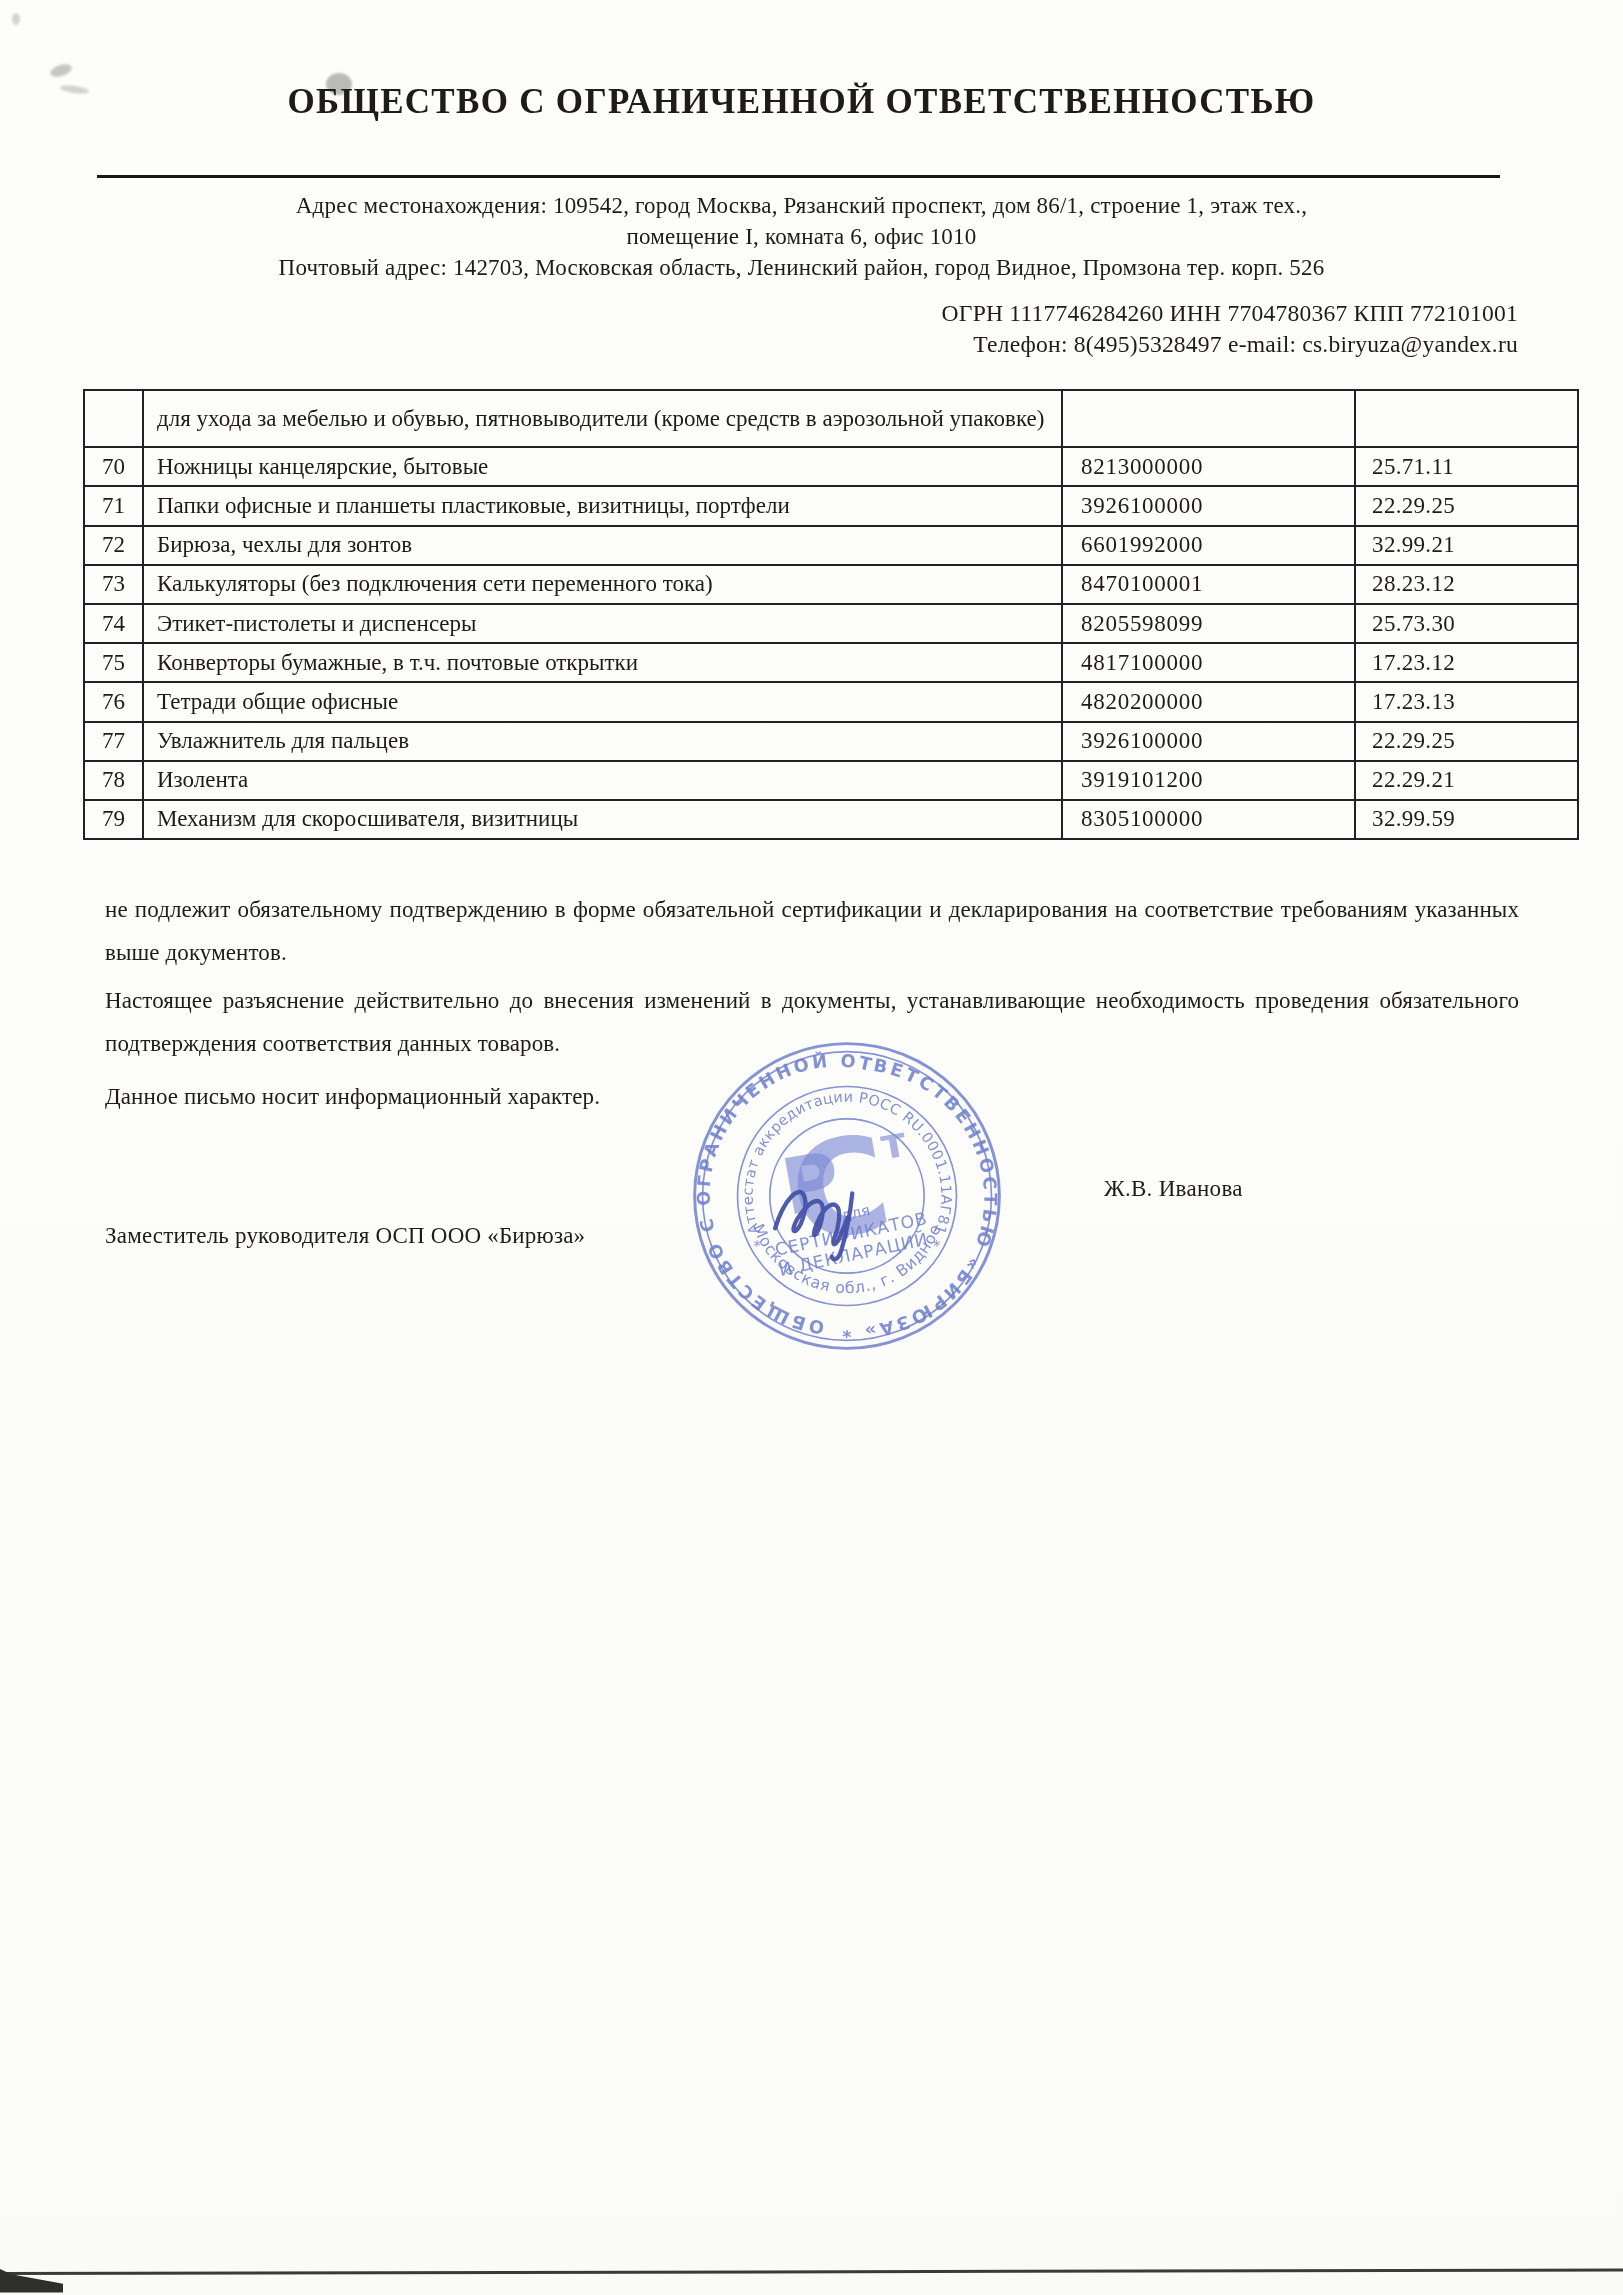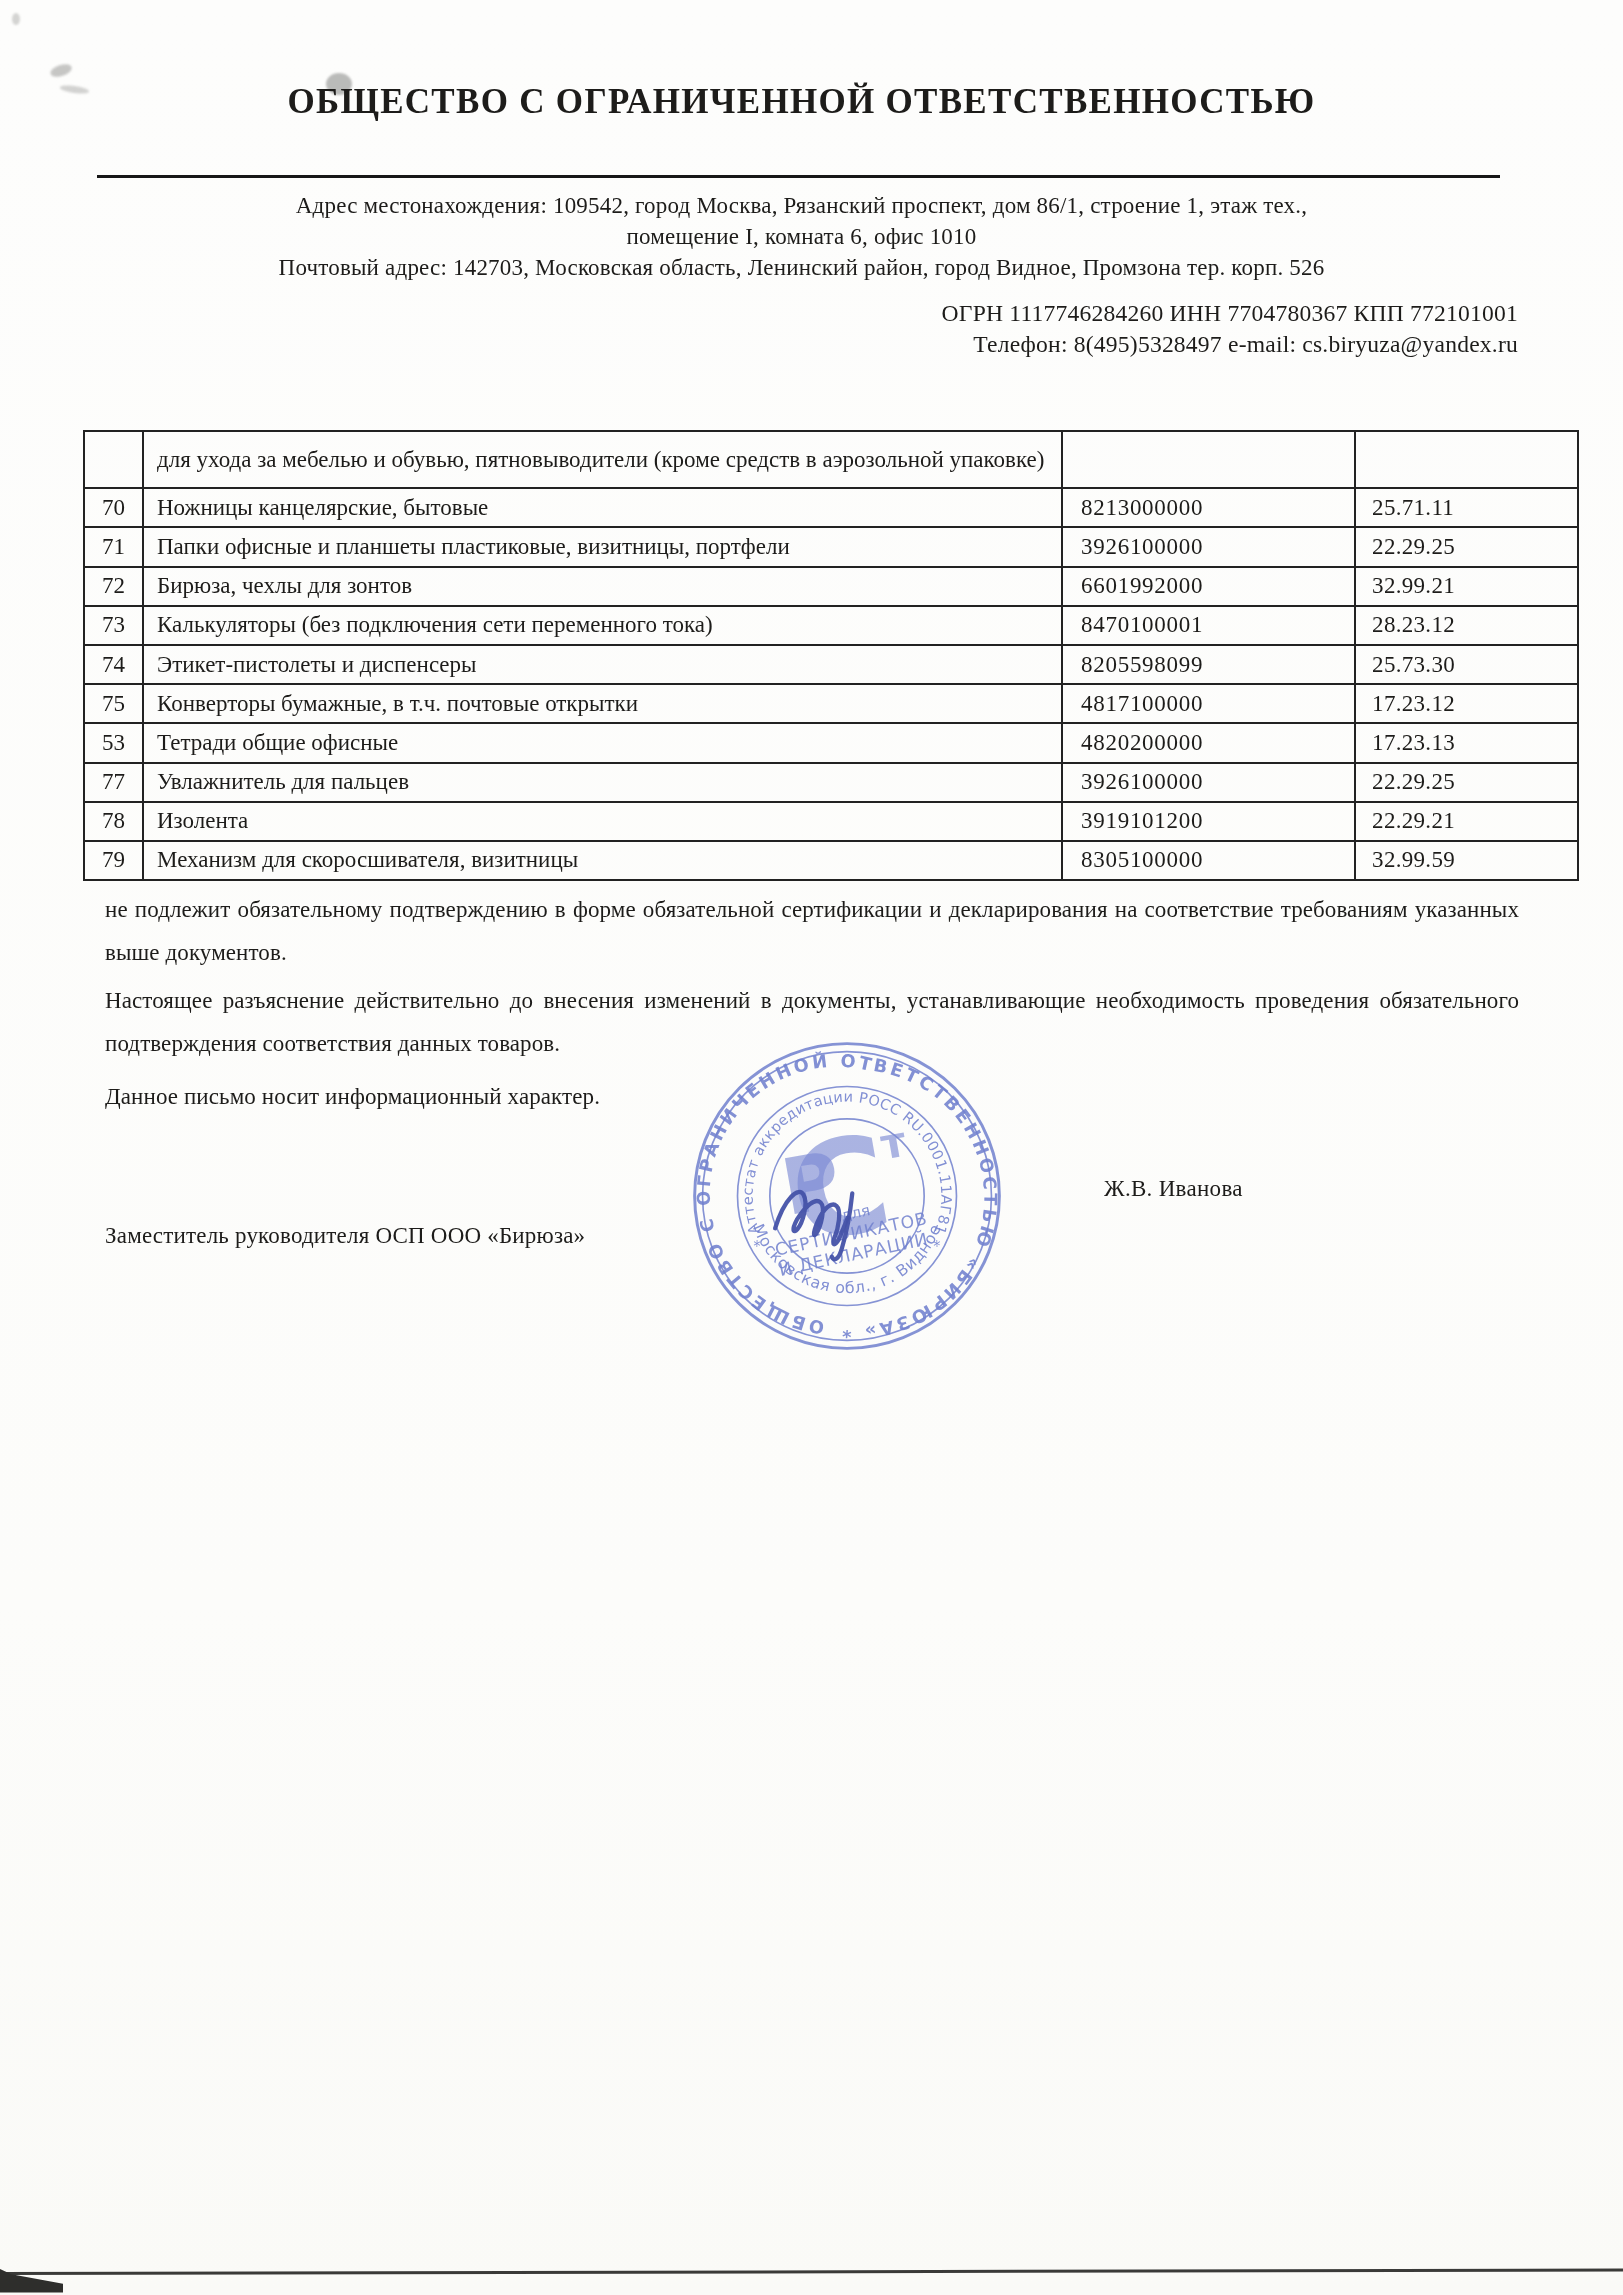--- a/index.html
+++ b/index.html
@@ -15,21 +15,21 @@
   .title2{position:absolute; top:130px; left:85px; width:1433px; text-align:center;
     font-size:37px; font-weight:bold; font-style:italic; letter-spacing:1.3px;}
   .rule{position:absolute; top:175px; left:97px; width:1403px; height:3.3px; background:#171717;}
   .addr{position:absolute; top:190px; left:85px; width:1433px; text-align:center;
     font-size:23px; line-height:31px; letter-spacing:0.2px;}
   .reg{position:absolute; top:298px; left:85px; width:1433px; text-align:right;
     font-size:23.6px; line-height:31px; letter-spacing:0.2px;}
 
   
   table.goods{position:absolute; top:389px; left:83px; border-collapse:collapse;
-    font-size:23px; table-layout:fixed;margin-top:41px;}
+    font-size:23px; table-layout:fixed;}
   table.goods td{border:2px solid #222; vertical-align:middle; overflow:hidden;}
   td.c-num{width:55px; text-align:center;}
   td.c-name{width:892px; padding:2.6px 11.8px 2.6px 13px;}
   td.c-code{width:272px; padding-left:18.3px; letter-spacing:0.7px;}
   td.c-okpd{width:204px; padding-left:16px; letter-spacing:0.3px;}
   tr.cont td{height:50px;}
   tr.cont td.c-name{line-height:30px;}
   tr.item td{height:32px; white-space:nowrap;}
 
   
@@ -115,21 +115,21 @@
         <td class="c-code">8205598099</td>
         <td class="c-okpd">25.73.30</td>
       </tr>
       <tr class="item">
         <td class="c-num">75</td>
         <td class="c-name">Конверторы бумажные, в т.ч. почтовые открытки</td>
         <td class="c-code">4817100000</td>
         <td class="c-okpd">17.23.12</td>
       </tr>
       <tr class="item">
-        <td class="c-num">53</td>
+        <td class="c-num">76</td>
         <td class="c-name">Тетради общие офисные</td>
         <td class="c-code">4820200000</td>
         <td class="c-okpd">17.23.13</td>
       </tr>
       <tr class="item">
         <td class="c-num">77</td>
         <td class="c-name">Увлажнитель для пальцев</td>
         <td class="c-code">3926100000</td>
         <td class="c-okpd">22.29.25</td>
       </tr>

